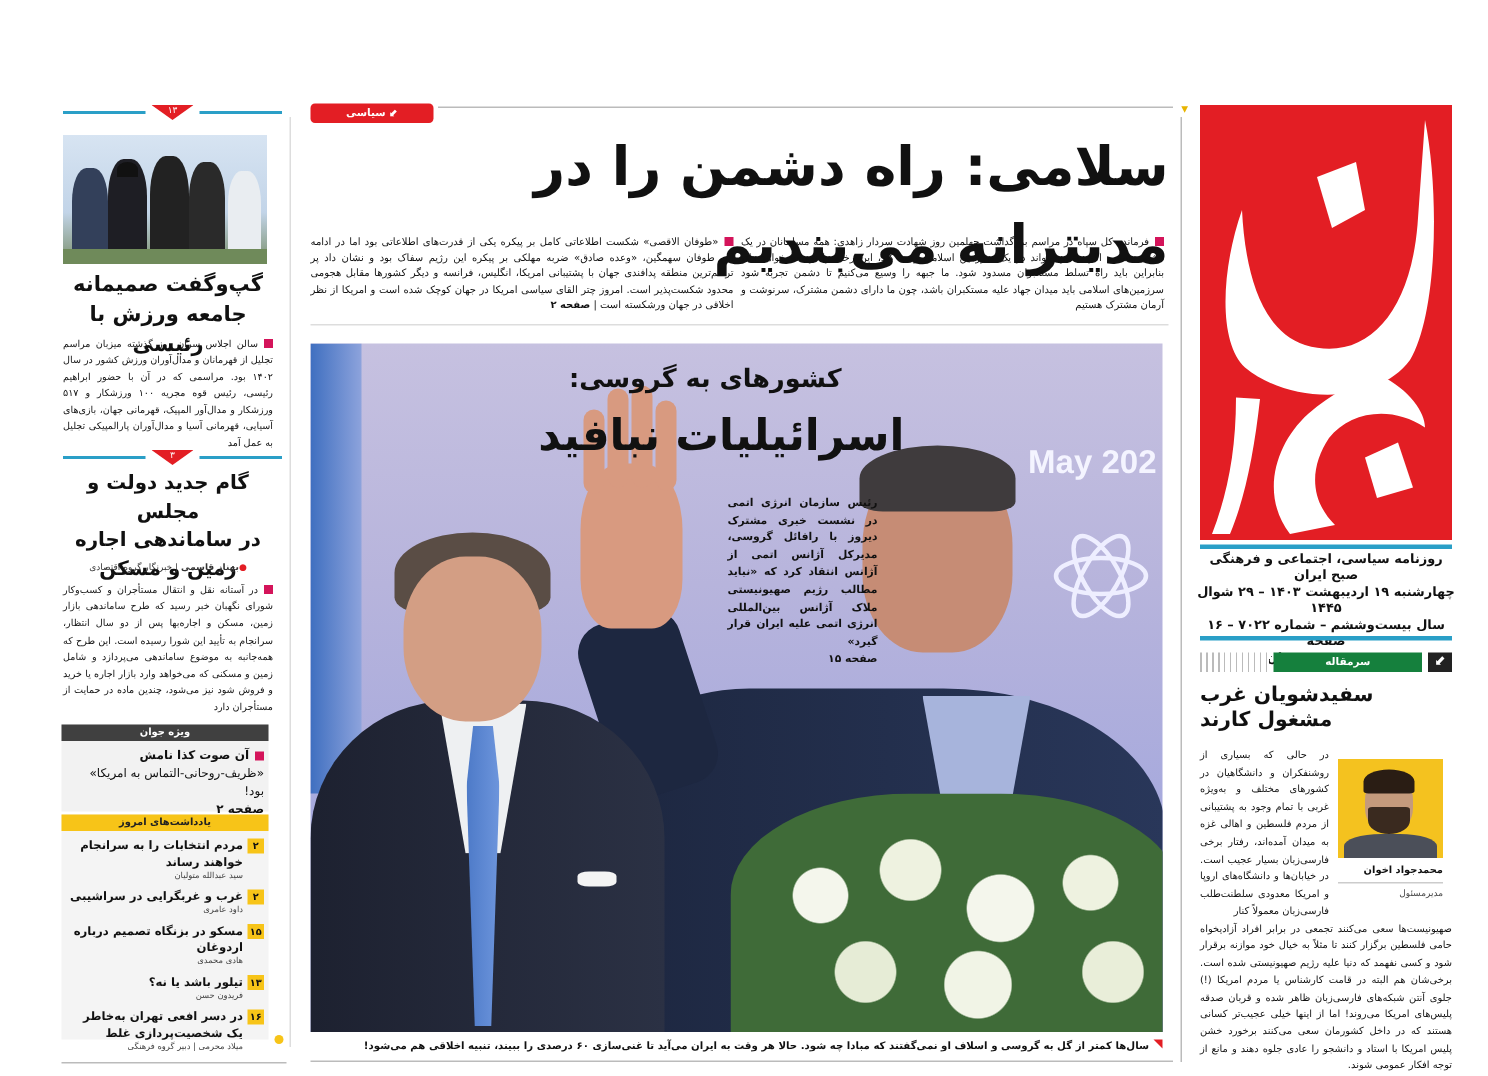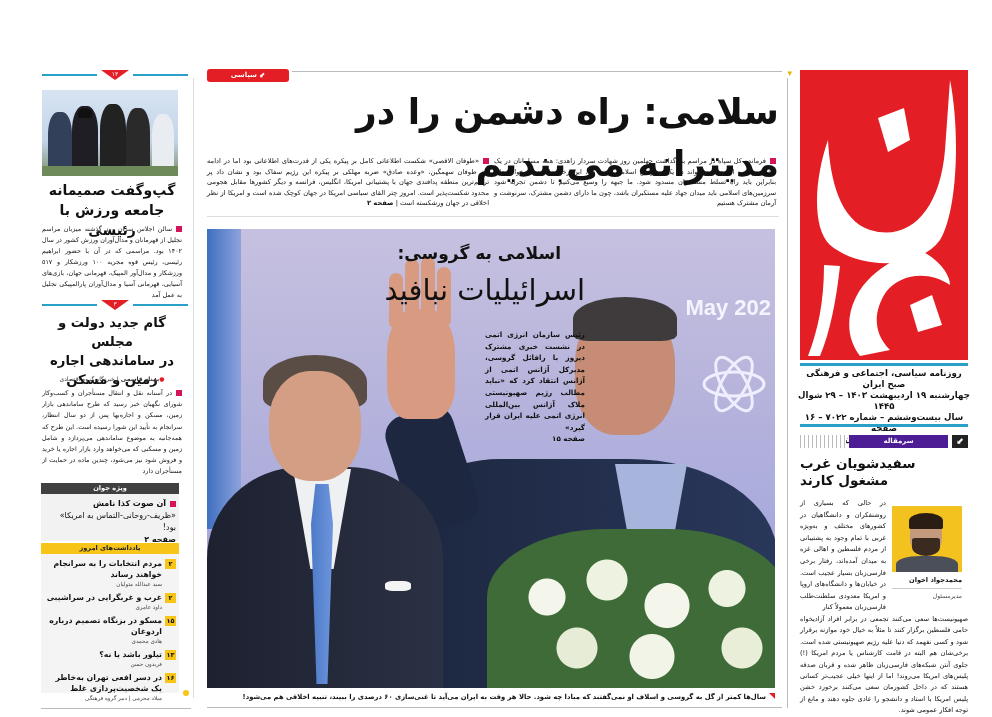--- a/index.html
+++ b/index.html
@@ -12,21 +12,21 @@
 #masthead svg{width:100%;height:100%}
 #mast-rule{left:800px;top:363px;width:168px;height:3px;background:#2a9fc7}
 #pub-info{left:796px;top:368px;width:176px;text-align:center;font-size:8.6px;line-height:11px;font-weight:bold}
 #pub-rule{left:800px;top:424px;width:168px;height:3px;background:#2a9fc7}
 #vrule-right{left:787px;top:78px;width:1px;height:630px;background:#bbb}
 #dot-right{left:782px;top:70px;width:10px;height:6px;color:#e8b400;font-size:9px;line-height:6px}
 
 
 #ed-bar{left:800px;top:435px;width:168px;height:13px}
 #ed-bar .hatch{position:absolute;left:0;top:0;width:46px;height:13px;background:repeating-linear-gradient(90deg,#bbb 0 1px,#fff 1px 4px)}
-#ed-bar .lbl{position:absolute;left:49px;top:0;width:99px;height:13px;background:#4c1d95;color:#fff;font-size:7px;text-align:center;line-height:13px;font-weight:bold}
+#ed-bar .lbl{position:absolute;left:49px;top:0;width:99px;height:13px;background:#15803d;color:#fff;font-size:7px;text-align:center;line-height:13px;font-weight:bold}
 #ed-bar .ico{position:absolute;right:0;top:0;width:16px;height:13px;background:#222;color:#fff;font-size:9px;line-height:13px;text-align:center}
 #ed-title{left:800px;top:455px;width:168px;text-align:left;font-weight:bold;font-size:13.5px;line-height:17px}
 #ed-photo{left:892px;top:506px;width:70px;height:66px;background:#f4c21f;overflow:hidden}
 #ed-photo .head{position:absolute;left:18px;top:10px;width:32px;height:38px;border-radius:45% 45% 40% 40%;background:#c49a7c}
 #ed-photo .hair{position:absolute;left:17px;top:7px;width:34px;height:16px;border-radius:50% 50% 10% 10%;background:#2a1d14}
 #ed-photo .beard{position:absolute;left:20px;top:32px;width:28px;height:18px;border-radius:10% 10% 50% 50%;background:#3a2a1f}
 #ed-photo .suit{position:absolute;left:4px;top:50px;width:62px;height:20px;border-radius:40% 40% 0 0;background:#4b4f59}
 #ed-author{left:892px;top:576px;width:70px;font-size:6.6px;font-weight:bold;text-align:right}
 #ed-role{left:892px;top:592px;width:70px;font-size:6px;color:#444;text-align:right}
 #ed-author-rule{left:892px;top:588px;width:70px;height:1px;background:#ccc}
@@ -58,21 +58,21 @@
 
 .eslami-suit{position:absolute;left:200px;top:230px;width:370px;height:240px;background:linear-gradient(90deg,#1d2740,#29375a);border-radius:25% 40% 0 0}
 .eslami-shirt{position:absolute;left:408px;top:235px;width:72px;height:100px;background:#a7b4dc;clip-path:polygon(0 0,100% 0,75% 100%,25% 100%)}
 .eslami-head{position:absolute;left:368px;top:76px;width:100px;height:130px;background:#c68c75;border-radius:45% 45% 40% 40%}
 .eslami-hair{position:absolute;left:366px;top:68px;width:104px;height:44px;background:#3f3b3d;border-radius:50% 50% 15% 15%}
 .arm{position:absolute;left:190px;top:180px;width:70px;height:120px;background:#1d2740;transform:rotate(-18deg);border-radius:20px}
 .hand{position:absolute;left:180px;top:80px;width:68px;height:110px;background:#d89a80;border-radius:40% 40% 30% 30%}
 .finger{position:absolute;width:14px;background:#d89a80;border-radius:7px}
 .flowers{position:absolute;left:280px;top:300px;width:300px;height:170px;background:radial-gradient(circle at 20% 40%,#f4f6ec 0 18px,transparent 19px),radial-gradient(circle at 40% 30%,#eef2e0 0 20px,transparent 21px),radial-gradient(circle at 60% 45%,#f4f6ec 0 22px,transparent 23px),radial-gradient(circle at 80% 35%,#eef2e0 0 18px,transparent 19px),radial-gradient(circle at 30% 70%,#e6ecd6 0 20px,transparent 21px),radial-gradient(circle at 55% 75%,#f1f4e6 0 22px,transparent 23px),radial-gradient(circle at 85% 70%,#e9eed9 0 20px,transparent 21px),#3f6b38;border-radius:40% 40% 0 0}
 #photo-kicker{position:absolute;right:214px;top:14px;font-weight:bold;font-size:17px;color:#111}
-#photo-headline{position:absolute;right:190px;top:44px;font-weight:normal;font-size:29px;color:#111}
+#photo-headline{position:absolute;right:172px;top:44px;font-weight:bold;font-size:29px;color:#111}
 #photo-lead{position:absolute;right:190px;top:100px;width:100px;font-size:7.2px;line-height:11.6px;font-weight:bold;color:#111;text-align:justify}
 
 #caption{left:207px;top:692px;width:568px;font-size:6.8px;line-height:10px;font-weight:bold;text-align:right}
 #caption .tri{display:inline-block;width:0;height:0;border-top:6px solid #e31e24;border-left:6px solid transparent;margin-left:3px}
 #bottom-rule{left:207px;top:707px;width:575px;height:1px;background:#bbb}
 
 
 #vrule-left{left:193px;top:78px;width:1px;height:620px;background:#ddd}
 .pg-marker{position:absolute;height:10px;width:146px}
 .pg-marker .ln{position:absolute;top:4px;width:55px;height:1.5px;background:#2a9fc7}
@@ -183,21 +183,21 @@
   <div class="finger" style="left:214px;top:28px;height:68px"></div>
   <div class="finger" style="left:230px;top:38px;height:60px"></div>
   <div class="grossi-suit"></div>
   <div class="grossi-shirt"></div>
   <div class="grossi-tie"></div>
   <div class="grossi-hair"></div>
   <div class="grossi-head"></div>
   <div class="pocket"></div>
   <div class="flowers"></div>
 
-  <div id="photo-kicker">اسلامی به گروسی:</div>
+  <div id="photo-kicker">کشورهای به گروسی:</div>
   <div id="photo-headline">اسرائیلیات نبافید</div>
   <div id="photo-lead">
     <span>رئیس سازمان انرژی اتمی در نشست خبری مشترک دیروز با رافائل گروسی، مدیرکل آژانس اتمی از آژانس انتقاد کرد که «نباید مطالب رژیم صهیونیستی ملاک آژانس بین‌المللی انرژی اتمی علیه ایران قرار گیرد»</span><br>
     <span>صفحه ۱۵</span>
   </div>
 </div>
 
 <div id="caption" class="abs">
   <span class="tri"></span><span>سال‌ها کمتر از گل به گروسی و اسلاف او نمی‌گفتند که مبادا چه شود. حالا هر وقت به ایران می‌آید تا غنی‌سازی ۶۰ درصدی را ببیند، تنبیه اخلاقی هم می‌شود!</span>
 </div>

